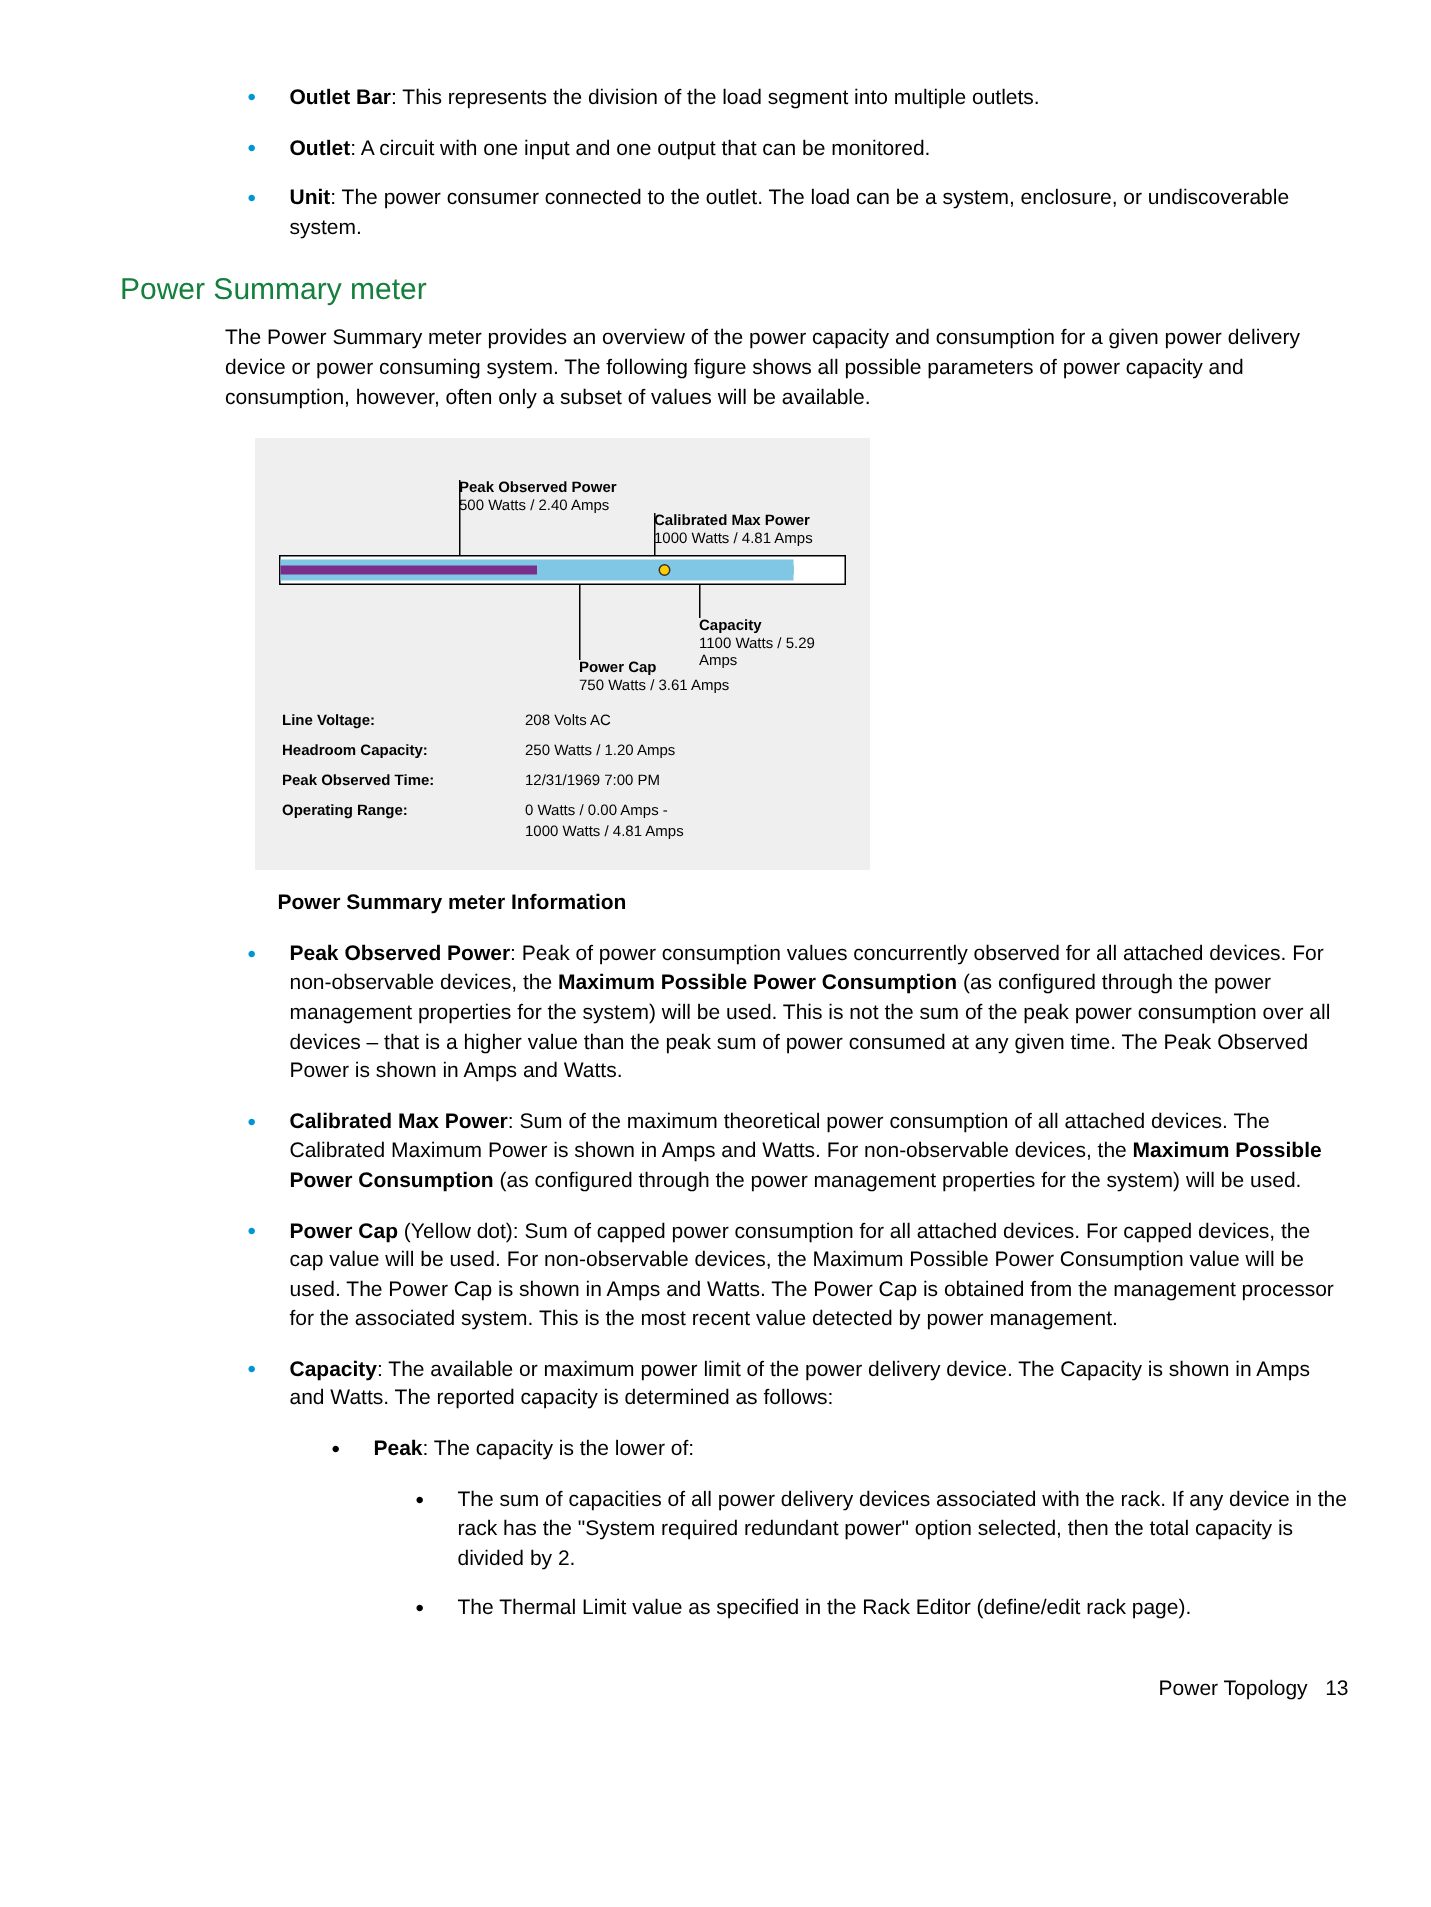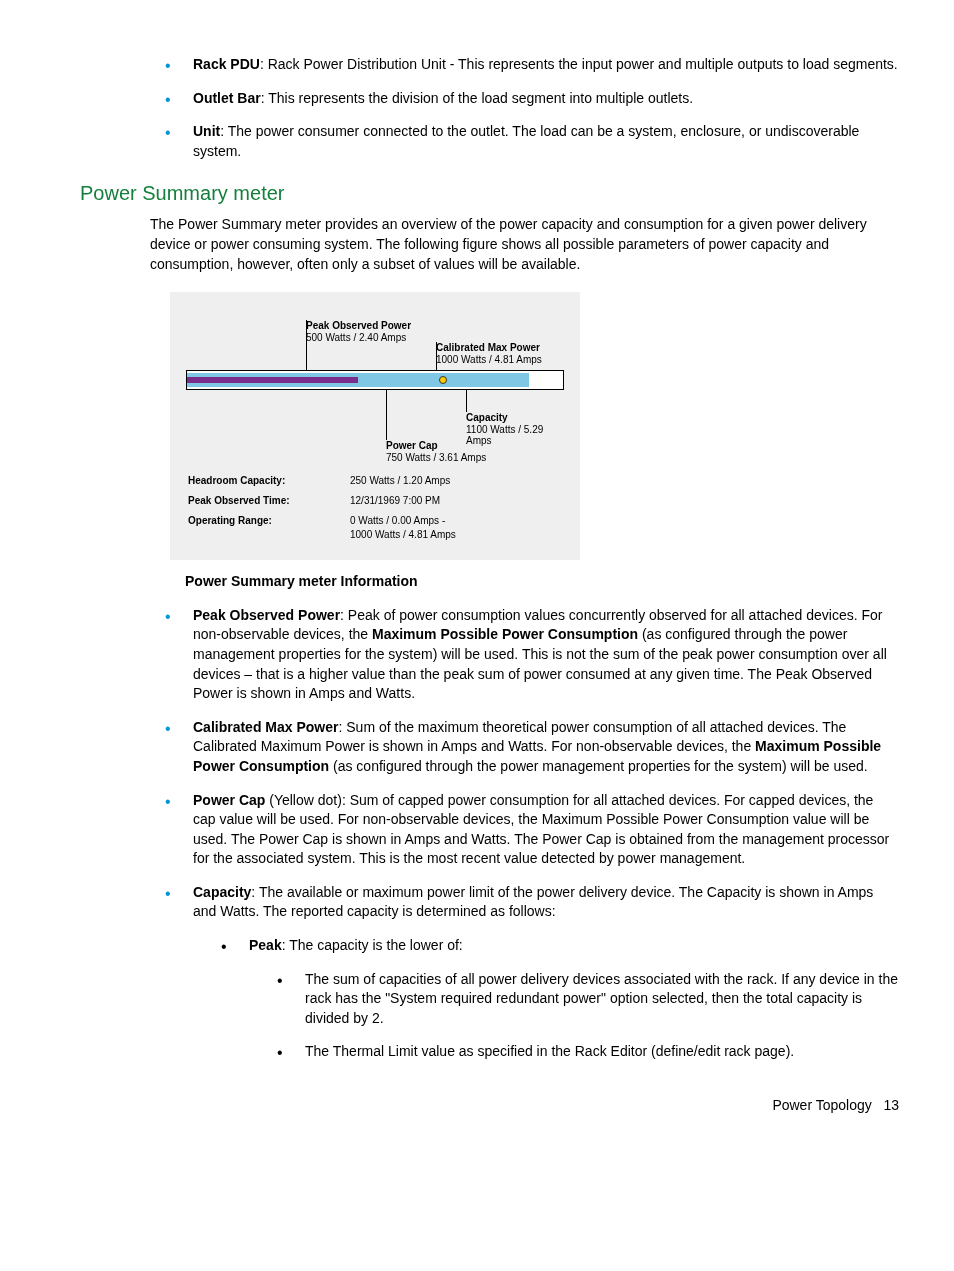--- a/index.html
+++ b/index.html
@@ -139,22 +139,22 @@
     .footer {
       text-align: right;
       font-size: 14px;
       padding: 20px 0;
     }
   </style>
 </head>
 <body>
 
 <ul class="def-list">
-  <li><span class="term">Rack PDU</span><span>: Rack Power Distribution Unit - This represents the input power and multiple outputs to load segments.</span></li>
   <li><span class="term">Outlet Bar</span><span>: This represents the division of the load segment into multiple outlets.</span></li>
+  <li><span class="term">Outlet</span><span>: A circuit with one input and one output that can be monitored.</span></li>
   <li><span class="term">Unit</span><span>: The power consumer connected to the outlet. The load can be a system, enclosure, or undiscoverable system.</span></li>
 </ul>
 
 <h2 class="section-head">Power Summary meter</h2>
 <p class="body-text">The Power Summary meter provides an overview of the power capacity and consumption for a given power delivery device or power consuming system. The following figure shows all possible parameters of power capacity and consumption, however, often only a subset of values will be available.</p>
 
 <div class="figure">
   <div class="fig-top">
     <div class="fig-label" style="left:120px; top:10px;">
       <span class="lbl-title">Peak Observed Power</span>
@@ -186,20 +186,24 @@
 
     <div class="fig-tick" style="left:200px; top:0; height:50px;"></div>
     <div class="fig-label" style="left:200px; top:50px;">
       <span class="lbl-title">Power Cap</span>
       <span>750 Watts / 3.61 Amps</span>
     </div>
   </div>
 
   <table class="fig-table">
     <tbody>
+        <tr>
+          <td>Line Voltage:</td>
+          <td>208 Volts AC</td>
+        </tr>
     <tr>
           <td>Headroom Capacity:</td>
           <td>250 Watts / 1.20 Amps</td>
         </tr>
     <tr>
           <td>Peak Observed Time:</td>
           <td>12/31/1969 7:00 PM</td>
         </tr>
     <tr>
           <td>Operating Range:</td>

